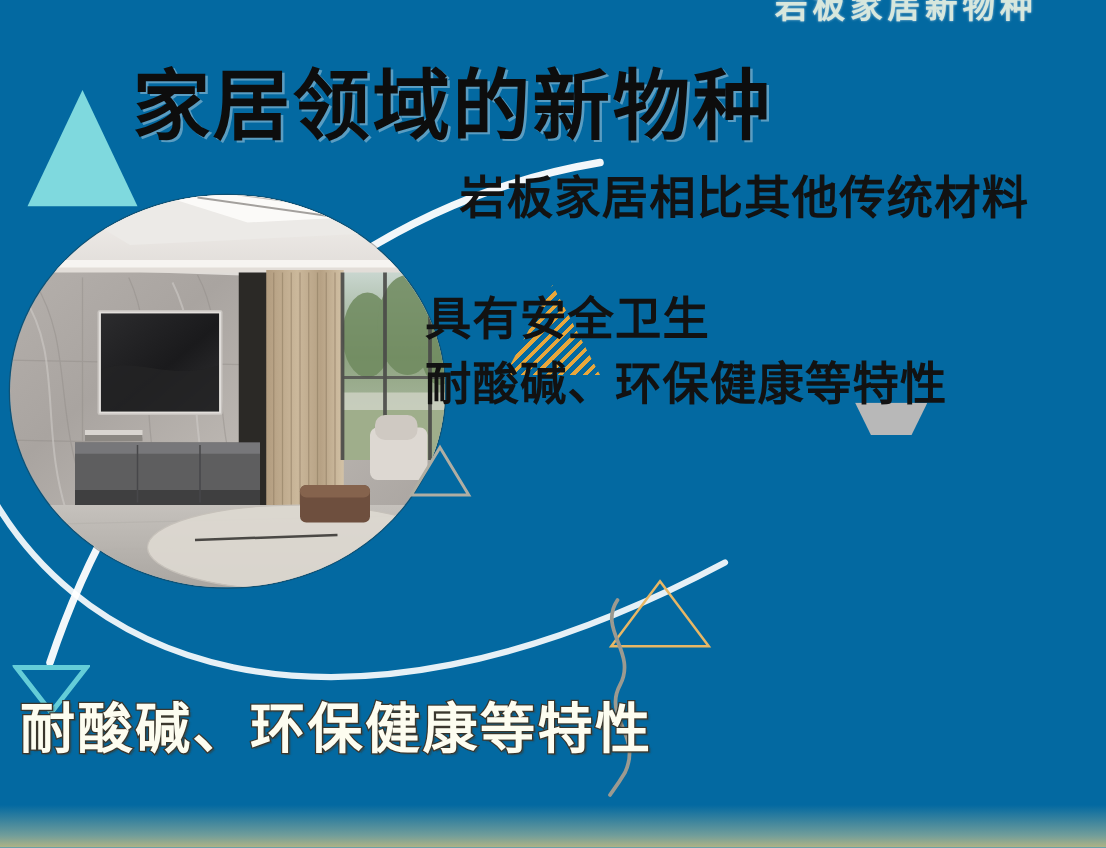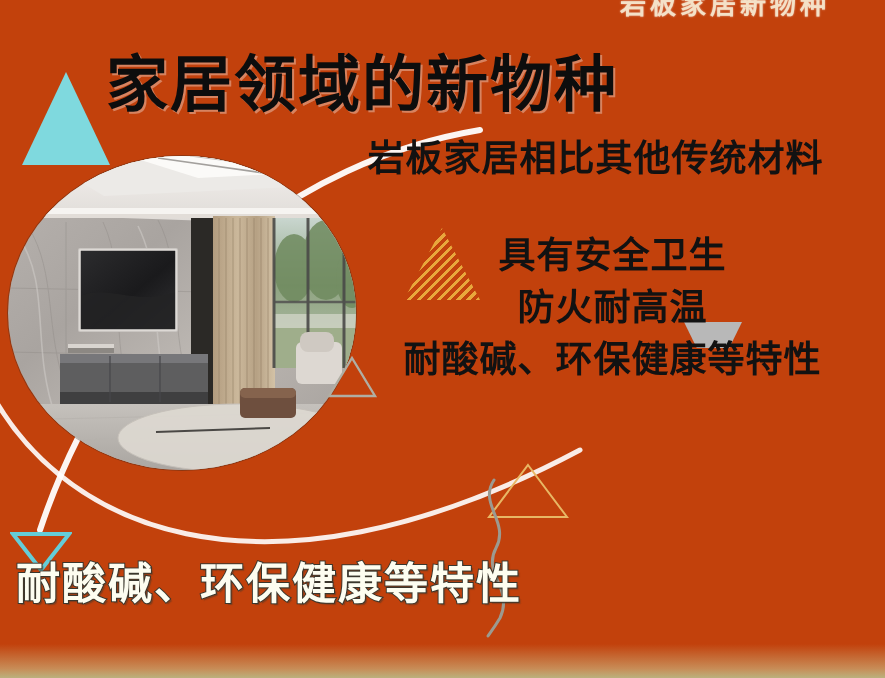--- a/index.html
+++ b/index.html
@@ -4,21 +4,21 @@
 <title>家居领域的新物种</title>
 <style>
   html,body{margin:0;padding:0;}
   body{
     width:885px;height:678px;overflow:hidden;
     font-family:"DejaVu Sans","Liberation Sans",sans-serif;
     background:#fafac2;
   }
   .slide{
     position:relative;width:885px;height:678px;overflow:hidden;
-    background:#c2410c;
+    background:#0369a1;
   }
   
   .bottom-fade{
     position:absolute;left:0;bottom:0;width:885px;height:34px;
     background:linear-gradient(to bottom,rgba(250,250,194,0) 0%,rgba(204,201,148,0.55) 72%,rgba(186,183,131,0.95) 100%);
     pointer-events:none;
   }
   
   .top-ghost{
     position:absolute;top:-16px;left:620px;
@@ -71,21 +71,21 @@
     text-shadow:2px 2px 0 rgba(255,255,255,.35);
   }
   
   .lead{
     position:absolute;left:318px;top:136px;width:555px;
     text-align:center;font-size:37px;line-height:46px;font-weight:700;
     color:#121212;letter-spacing:1px;white-space:nowrap;
   }
   .features{
     position:absolute;left:340px;top:230px;width:545px;
-    text-align:center;color:#121212;font-weight:700;
+    color:#121212;font-weight:700;
     font-size:37px;line-height:52px;letter-spacing:1px;
   }
   .features div{white-space:nowrap;}
   
   .caption{
     position:absolute;left:16px;top:556px;
     font-size:44px;line-height:56px;font-weight:700;
     color:#fdfdf0;letter-spacing:2px;white-space:nowrap;
     -webkit-text-stroke:2px #3a372e;
     paint-order:stroke fill;
@@ -248,21 +248,20 @@
   <svg class="tri-cyan-outline" viewBox="0 0 62 42" aria-hidden="true">
     <polygon points="3,3 59,3 31,39" fill="none" stroke="#64cdd8" stroke-width="4"></polygon>
   </svg>
 
   <h1 class="headline">家居领域的新物种</h1>
 
   <div class="lead">岩板家居相比其他传统材料</div>
 
   <div class="features">
     <div>具有安全卫生</div>
-    <div>防火耐高温</div>
     <div>耐酸碱、环保健康等特性</div>
   </div>
 
   <div class="caption">耐酸碱、环保健康等特性</div>
 
   <div class="bottom-fade"></div>
 
 </div>
 
 </body></html>

